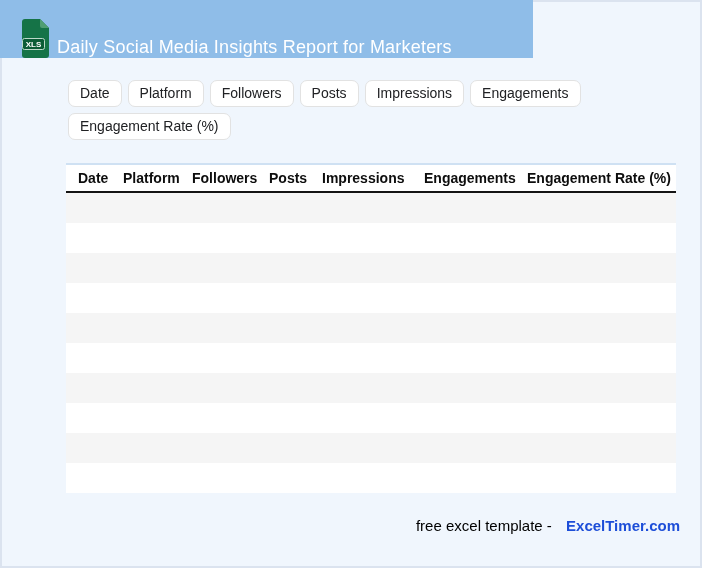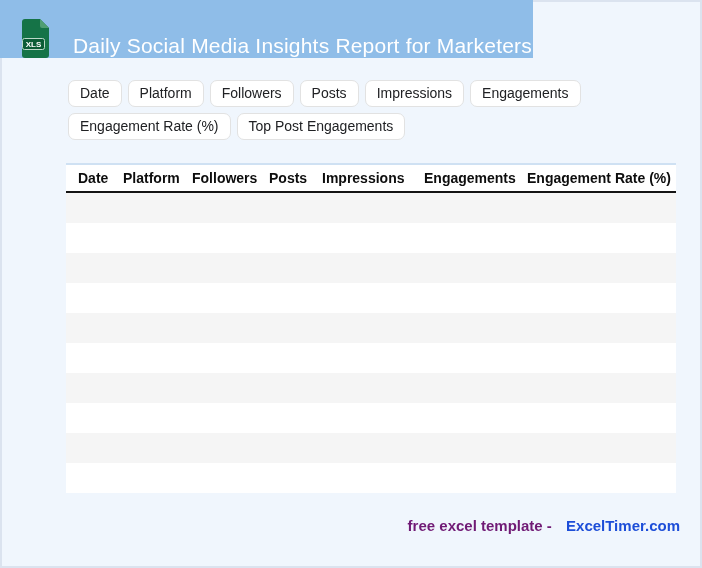--- a/index.html
+++ b/index.html
@@ -12,22 +12,22 @@
     z-index:5; pointer-events:none;
   }
   
   .header-band {
     position:absolute; left:0; top:0; width:533px; height:58px;
     background:#8fbde8; z-index:6;
     display:flex; align-items:flex-end;
   }
   .file-icon { margin-left:22px; flex:0 0 auto; display:block; }
   .page-title {
-    color:#ffffff; font-size:21px; font-weight:400;
-    margin-left:24px; letter-spacing:0.2px; white-space:nowrap;
+    color:#ffffff; font-size:18px; font-weight:400;
+    margin-left:8px; letter-spacing:0.2px; white-space:nowrap;
   }
   
   .chips {
     position:absolute; left:68px; top:80px; z-index:2;
     display:flex; flex-direction:column; gap:6px;
   }
   .chip-row { display:flex; gap:6px; }
   .chip {
     background:#ffffff; border:1px solid #e2e2e2; border-radius:7px;
     padding:3px 11px; font-size:14px; line-height:19px; color:#202124;
@@ -52,21 +52,21 @@
   .thead .i5 { width:103px; }
   .thead .i6 { width:161px; }
   .tbody .trow { height:30px; }
   .tbody .trow:nth-child(odd)  { background:#f5f5f5; }
   .tbody .trow:nth-child(even) { background:#ffffff; }
   
   .footer {
     position:absolute; top:517px; right:22px; z-index:2;
     font-size:15px; white-space:nowrap;
   }
-  .footer-prefix { color:#701a75; font-weight:700; }
+  .footer-prefix { color:#000000; font-weight:400; }
   .footer-brand  { color:#1d4ed8; font-weight:bold; margin-left:10px; }
 </style>
 </head>
 <body>
 
 <div class="frame">
   <div class="frame-border"></div>
 
   <div class="header-band">
     <svg class="file-icon" width="27" height="39" viewBox="0 0 27 39">
@@ -82,21 +82,20 @@
     <div class="chip-row">
         <div class="chip i0">Date</div>
         <div class="chip i1">Platform</div>
         <div class="chip i2">Followers</div>
         <div class="chip i3">Posts</div>
         <div class="chip i4">Impressions</div>
         <div class="chip i5">Engagements</div>
       </div>
     <div class="chip-row">
         <div class="chip i0">Engagement Rate (%)</div>
-        <div class="chip i2">Top Post Engagements</div>
       </div>
   </div>
 
   <div class="table">
     <div class="thead">
         <div class="th i0">Date</div>
         <div class="th i1">Platform</div>
         <div class="th i2">Followers</div>
         <div class="th i3">Posts</div>
         <div class="th i4">Impressions</div>

